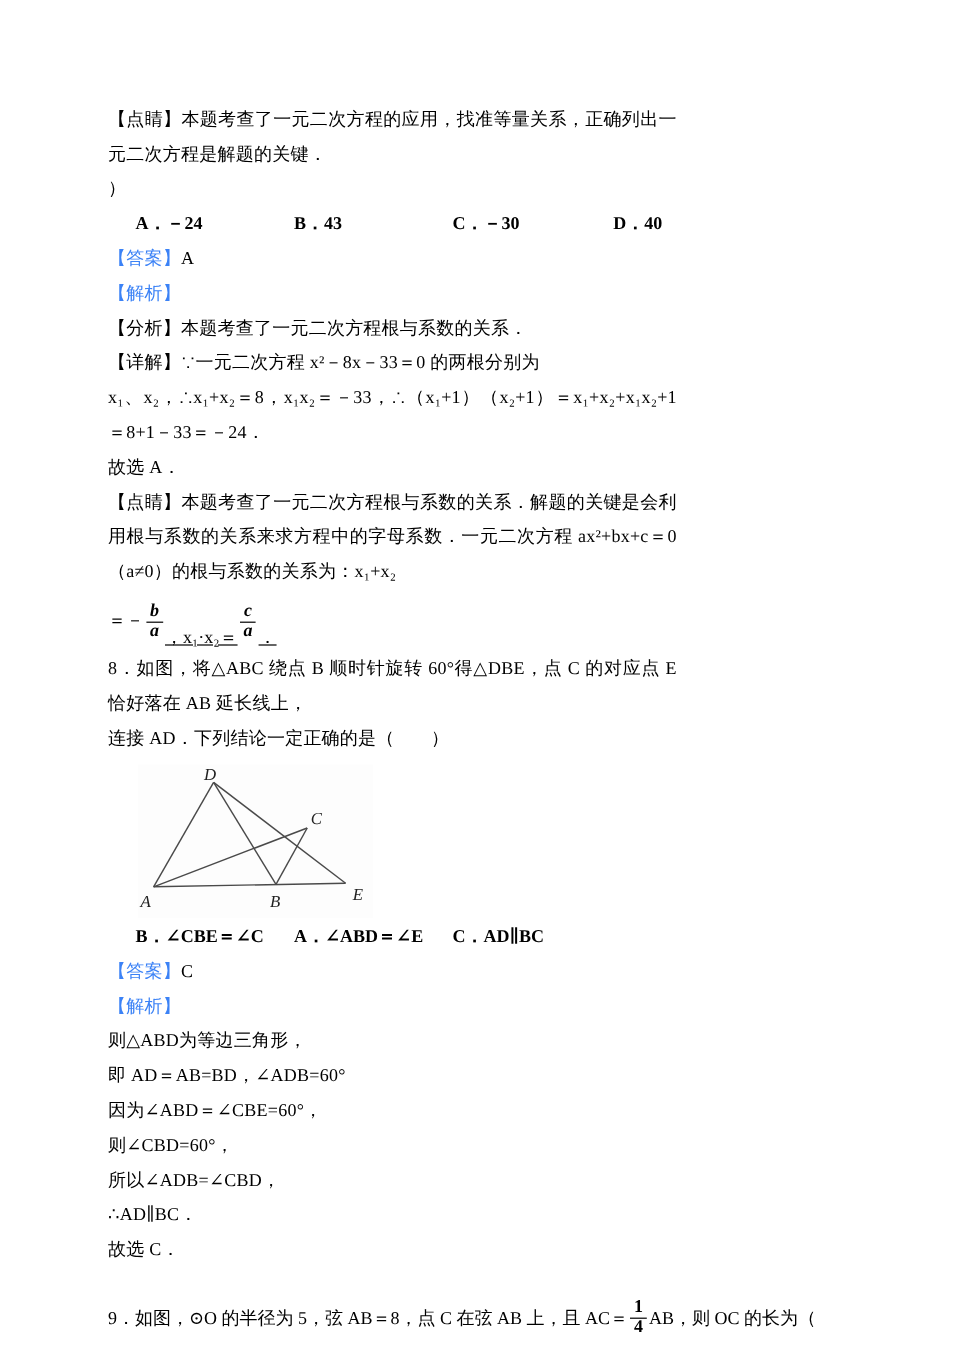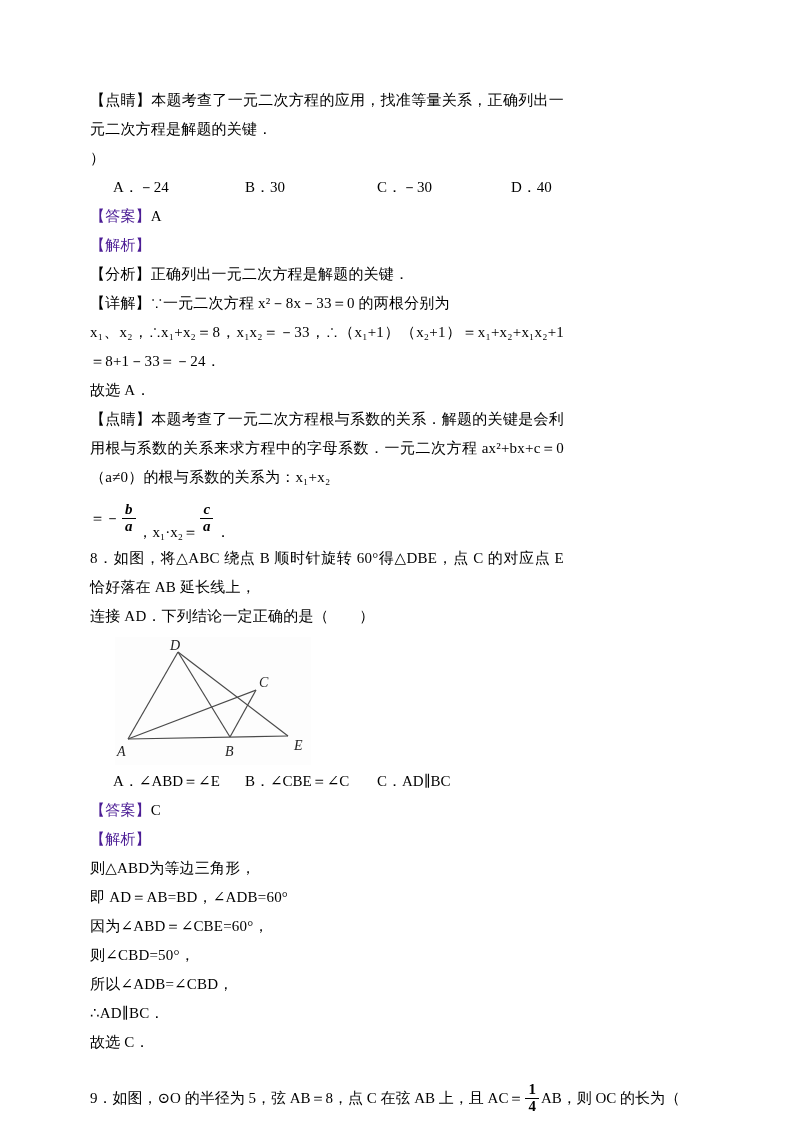--- a/index.html
+++ b/index.html
@@ -15,27 +15,28 @@
   .page { width: 656px; height: 1123px; background: #ffffff; }
   .content {
     padding: 86px 92px 0 90px;
   }
   .para {
     margin: 0;
     line-height: 29px;
     text-align: justify;
     letter-spacing: 0.2px;
   }
-  .blue { color: #4c1d95; }
+  .blue { color: #3b82f6; }
   
   .options-row {
     display: grid;
     grid-template-columns: 132px 132px 134px auto;
     padding-left: 23px;
     line-height: 29px;
+    font-weight: bold;
   }
   .option { white-space: nowrap; }
   
   .frac {
     display: inline-flex;
     flex-direction: column;
     align-items: center;
     vertical-align: middle;
     margin: 0 2px;
     line-height: 1.05;
@@ -43,21 +44,21 @@
   .frac .num { display: block; padding: 0 3px; }
   .frac .den { display: block; padding: 0 3px; border-top: 1.5px solid #000; }
   .frac.bold-italic { font-weight: bold; font-style: italic; font-size: 15px; }
   .frac.bold { font-weight: bold; font-style: normal; font-size: 15px; }
   .formula-line {
     display: flex;
     align-items: center;
     height: 52px;
     line-height: 52px;
   }
-  .formula-line .baseline-seg { align-self: flex-end; line-height: 24px; }
+  .formula-line .baseline-seg { align-self: flex-end; line-height: 24px; text-decoration: underline; }
   .q9-line {
     display: flex;
     align-items: center;
     height: 58px;
     margin-top: 12px;
     white-space: nowrap;
   }
   
   .figure-wrap {
     margin: 6px 0 2px 25px;
@@ -76,28 +77,28 @@
 
 <div class="page">
   <div class="content">
 
     <p class="para"><span>【点睛】</span><span>本题考查了一元二次方程的应用，找准等量关系，正确列出一元二次方程是解题的关键．</span></p>
 
     <p class="para"><span>）</span></p>
 
     <div class="options-row">
       <span class="option"><span>A．</span><span>－24</span></span>
-      <span class="option"><span>B．</span><span>30</span></span>
+      <span class="option"><span>B．</span><span>43</span></span>
       <span class="option"><span>C．</span><span>－30</span></span>
       <span class="option"><span>D．</span><span>40</span></span>
     </div>
 
     <p class="para"><span class="blue">【答案】</span><span>A</span></p>
     <p class="para"><span class="blue">【解析】</span></p>
-    <p class="para"><span>【分析】</span><span>正确列出一元二次方程是解题的关键．</span></p>
+    <p class="para"><span>【分析】</span><span>本题考查了一元二次方程根与系数的关系．</span></p>
     <p class="para"><span>【详解】</span><span>∵一元二次方程 x²－8x－33＝0 的两根分别为</span></p>
     <p class="para"><span>x₁、x₂，∴x₁+x₂＝8，x₁x₂＝－33，∴（x₁+1）（x₂+1）＝x₁+x₂+x₁x₂+1＝8+1－33＝－24．</span></p>
     <p class="para"><span>故选 A．</span></p>
     <p class="para"><span>【点睛】</span><span>本题考查了一元二次方程根与系数的关系．解题的关键是会利用根与系数的关系来求方程中的字母系数．一元二次方程 ax²+bx+c＝0（a≠0）的根与系数的关系为：x₁+x₂</span></p>
 
     <div class="formula-line">
       <span>＝－</span>
         <span class="frac bold-italic">
           <span class="num">b</span>
           <span class="den">a</span>
@@ -125,31 +126,31 @@
         </g>
         <text x="55" y="13">D</text>
         <text x="144" y="50">C</text>
         <text x="2" y="119">A</text>
         <text x="110" y="119">B</text>
         <text x="179" y="113">E</text>
       </svg>
     </div>
 
     <div class="options-row">
+      <span class="option"><span>B．</span><span>∠CBE＝∠C</span></span>
       <span class="option"><span>A．</span><span>∠ABD＝∠E</span></span>
-      <span class="option"><span>B．</span><span>∠CBE＝∠C</span></span>
       <span class="option"><span>C．</span><span>AD∥BC</span></span>
     </div>
 
     <p class="para"><span class="blue">【答案】</span><span>C</span></p>
     <p class="para"><span class="blue">【解析】</span></p>
     <p class="para"><span>则△ABD为等边三角形，</span></p>
     <p class="para"><span>即 AD＝AB=BD，∠ADB=60°</span></p>
     <p class="para"><span>因为∠ABD＝∠CBE=60°，</span></p>
-    <p class="para"><span>则∠CBD=50°，</span></p>
+    <p class="para"><span>则∠CBD=60°，</span></p>
     <p class="para"><span>所以∠ADB=∠CBD，</span></p>
     <p class="para"><span>∴AD∥BC．</span></p>
     <p class="para"><span>故选 C．</span></p>
 
     <div class="q9-line">
       <span>9．如图，⊙O 的半径为 5，弦 AB＝8，点 C 在弦 AB 上，且 AC＝</span>
         <span class="frac bold">
           <span class="num">1</span>
           <span class="den">4</span>
         </span>

